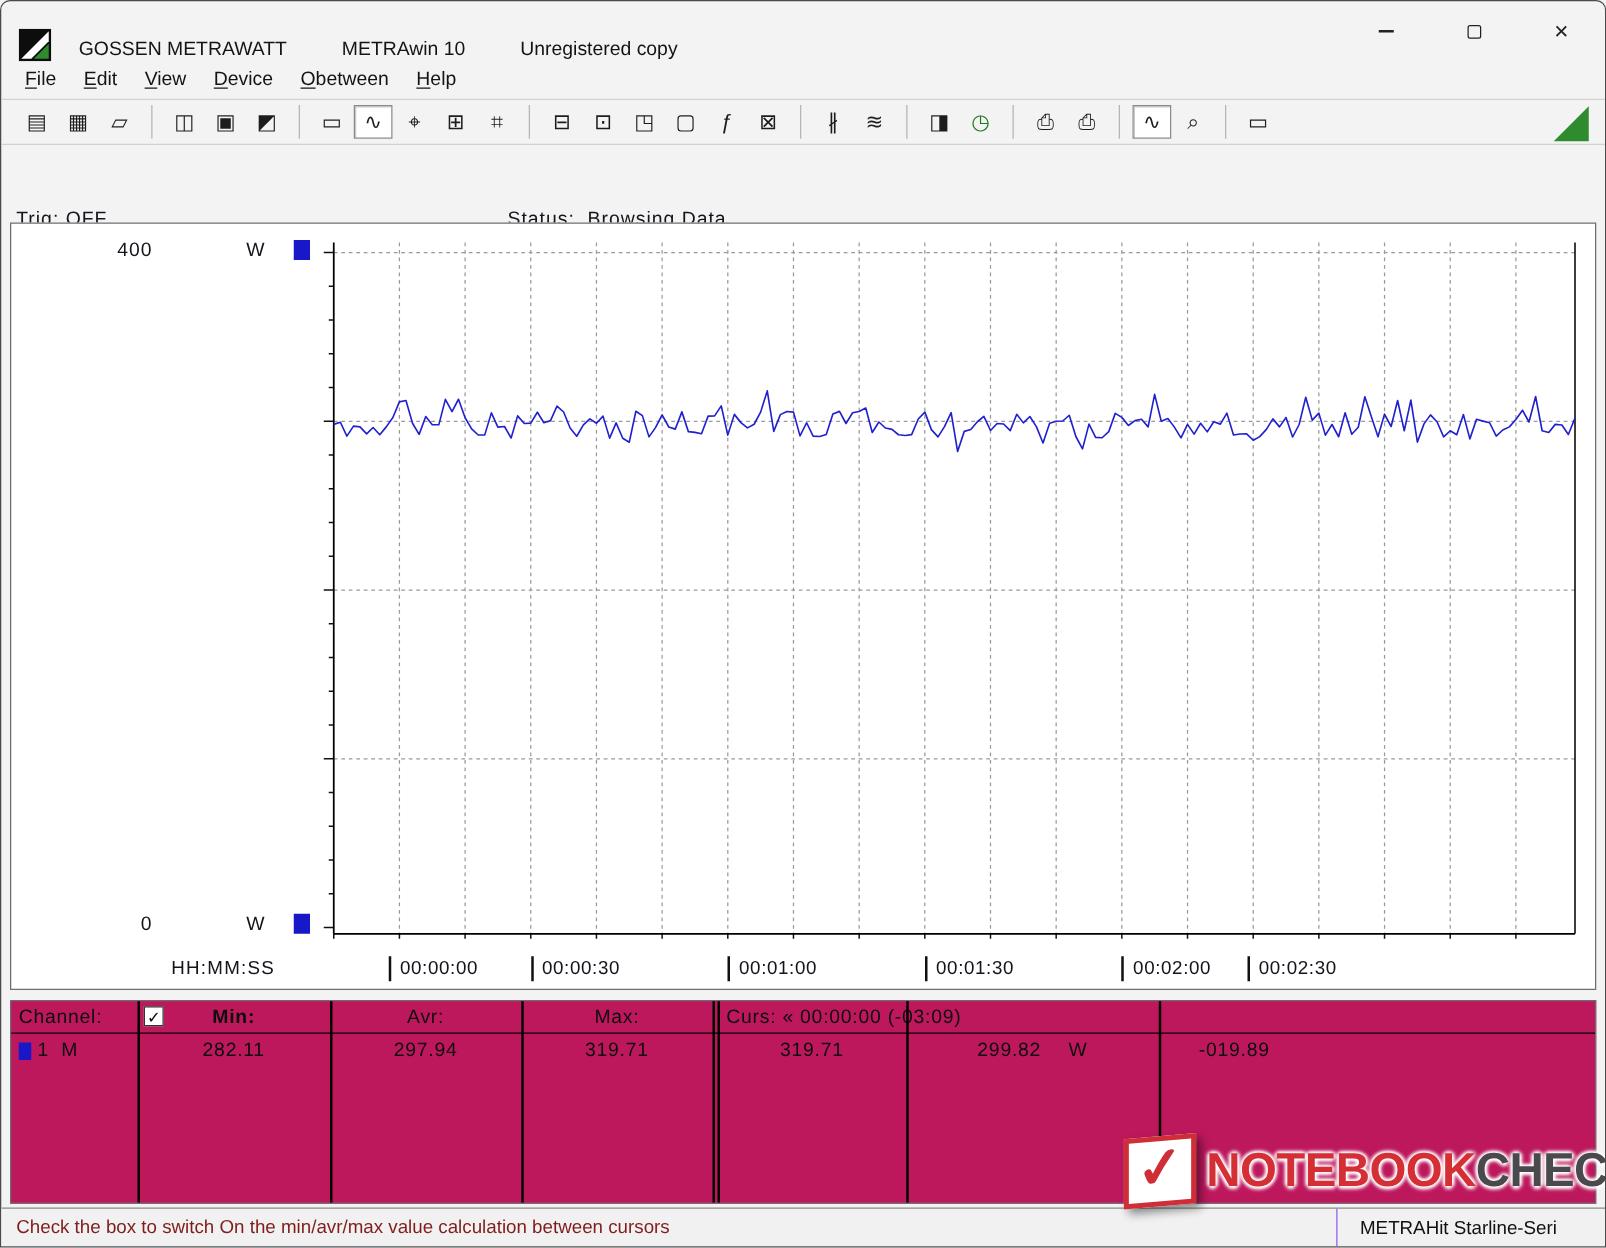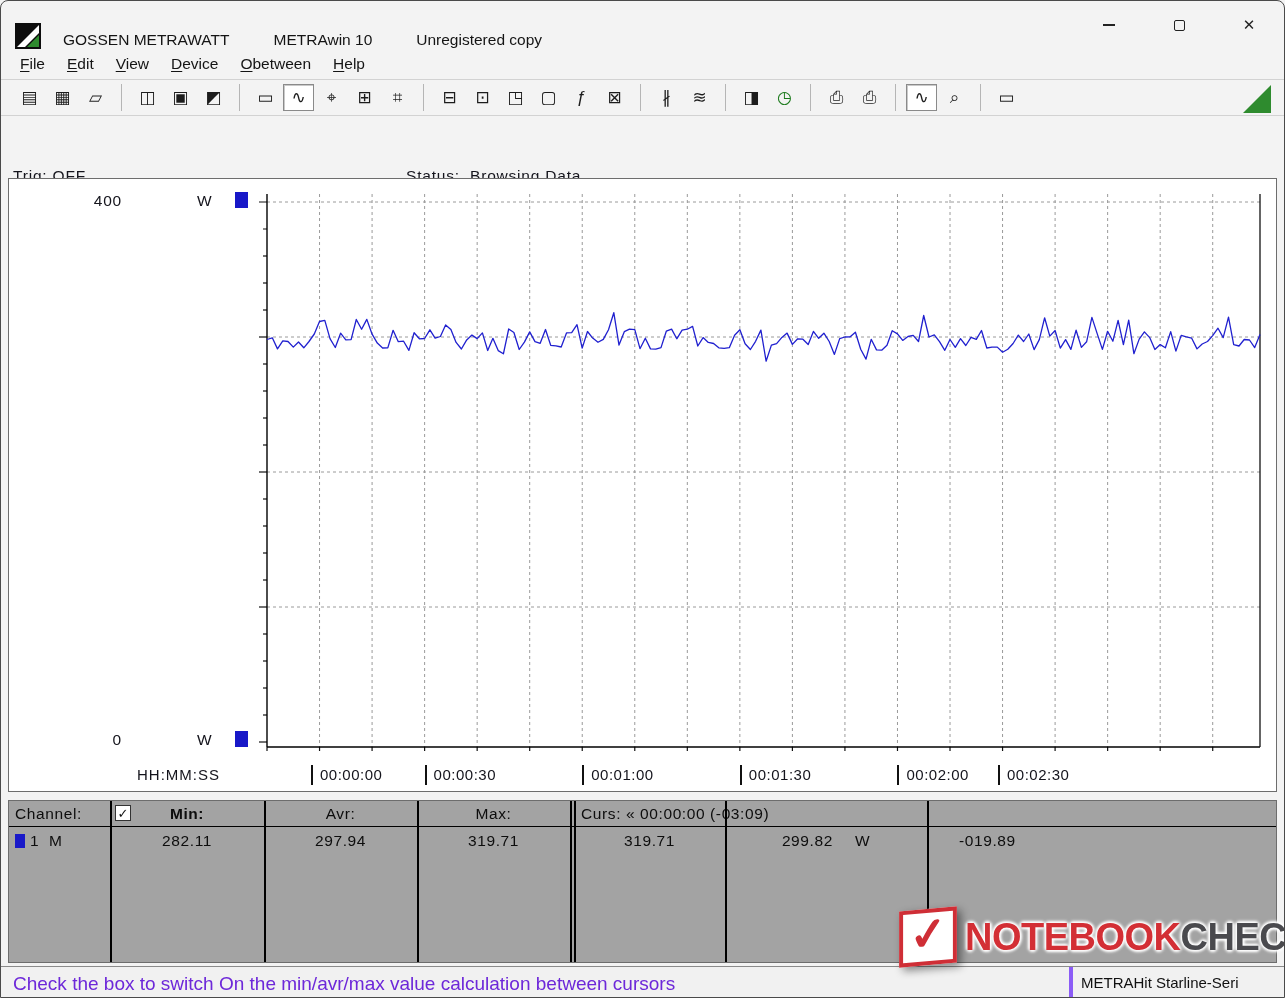--- a/index.html
+++ b/index.html
@@ -40,43 +40,43 @@
   #chart-svg { position: absolute; left: 0; top: 0; }
   .y-val { position: absolute; left: 70px; width: 43px; text-align: right; font-size: 15.5px; letter-spacing: 0.8px; color: #14141c; }
   .y-unit { position: absolute; left: 188px; font-size: 15.5px; letter-spacing: 0.8px; color: #14141c; }
   .marker { position: absolute; left: 226px; width: 13px; height: 16px; background: #1818c8; }
   .y-top { top: 13px; } .y-bot { top: 552px; }
   .time-axis { position: absolute; left: 0; top: 586px; width: 100%; height: 26px; }
   .time-label { position: absolute; top: 0; border-left: 2px solid #111; padding-left: 7px; height: 20px; line-height: 20px; font-size: 15px; letter-spacing: 0.5px; color: #14141c; }
   .x-caption { position: absolute; left: 128px; top: 0; height: 20px; line-height: 20px; font-size: 15px; letter-spacing: 1px; color: #14141c; }
 
   
-  .table-panel { position: absolute; left: 7px; top: 799px; width: 1269px; height: 163px; background: #a3a3a3; border: 1px solid #6d6d6d; }
+  .table-panel { position: absolute; left: 7px; top: 799px; width: 1269px; height: 163px; background: #be185d; border: 1px solid #6d6d6d; }
   .thead { position: absolute; left: 0; top: 0; width: 100%; height: 26px; border-bottom: 1.5px solid #000; }
   .tcell { position: absolute; font-size: 15.5px; letter-spacing: 0.6px; color: #0d0d0d; white-space: pre; }
   .h-channel { left: 6px; top: 4px; }
   .h-min { left: 101px; width: 154px; top: 4px; text-align: center; font-weight: bold; }
   .h-avr { left: 255px; width: 153px; top: 4px; text-align: center; }
   .h-max { left: 408px; width: 153px; top: 4px; text-align: center; }
   .h-curs { left: 572px; top: 4px; }
   .checkbox { position: absolute; left: 106px; top: 4px; width: 16px; height: 16px; background: #fff; border: 1px solid #333; display: flex; align-items: center; justify-content: center; font-size: 13px; color: #111; }
   .col-div { position: absolute; top: 0; bottom: 0; width: 1.5px; background: #000; }
   .r-swatch { position: absolute; left: 6px; top: 33px; width: 10px; height: 14px; background: #1818c8; }
   .r-ch { left: 21px; top: 31px; } .r-mode { left: 40px; top: 31px; }
   .r-min { left: 101px; width: 154px; top: 31px; text-align: center; }
   .r-avr { left: 255px; width: 153px; top: 31px; text-align: center; }
   .r-max { left: 408px; width: 153px; top: 31px; text-align: center; }
   .r-cursl { left: 565px; width: 151px; top: 31px; text-align: center; }
   .r-cursr { left: 716px; width: 202px; top: 31px; display: flex; justify-content: center; gap: 22px; }
   .r-delta { left: 950px; top: 31px; text-align: right; }
 
   
   .statusbar { position: absolute; left: 0; bottom: 0; width: 100%; height: 31px; background: #f1f1f1; border-top: 1px solid #8a8a8a; }
-  .sb-hint { position: absolute; left: 12px; top: 6px; font-size: 19px; color: #6d28d9; }
-  .sb-device { position: absolute; left: 1068px; top: 0; bottom: 0; right: 0; border-left: 4px solid #8b5cf6; padding-left: 8px; display: flex; align-items: center; font-size: 15px; color: #111; white-space: nowrap; overflow: hidden; }
+  .sb-hint { position: absolute; left: 12px; top: 6px; font-size: 15px; color: #7f1d1d; }
+  .sb-device { position: absolute; left: 1068px; top: 0; bottom: 0; right: 0; border-left: 1px solid #8b5cf6; padding-left: 18px; display: flex; align-items: center; font-size: 15px; color: #111; white-space: nowrap; overflow: hidden; }
 
   
   .watermark { position: absolute; left: 898px; top: 908px; display: flex; align-items: center; z-index: 6; }
   .wm-logo { width: 58px; height: 56px; border: 4px solid #cf2e36; background: #fff; transform: rotate(-5deg) skewX(-5deg); box-shadow: 4px 4px 8px rgba(0,0,0,0.45); display: flex; align-items: center; justify-content: center; }
   .wm-check { font-size: 46px; font-weight: bold; color: #cf2e36; transform: skewX(5deg); margin-top: -6px; }
   .wm-text { margin-left: 8px; font-size: 38px; font-weight: bold; letter-spacing: -0.5px; white-space: nowrap;
              text-shadow: 2px 0 3px #fff, -2px 0 3px #fff, 0 2px 3px #fff, 0 -2px 3px #fff; }
   .wm-red { color: #d32f35; } .wm-dark { color: #4a4a4e; }
 </style>
 </head>

